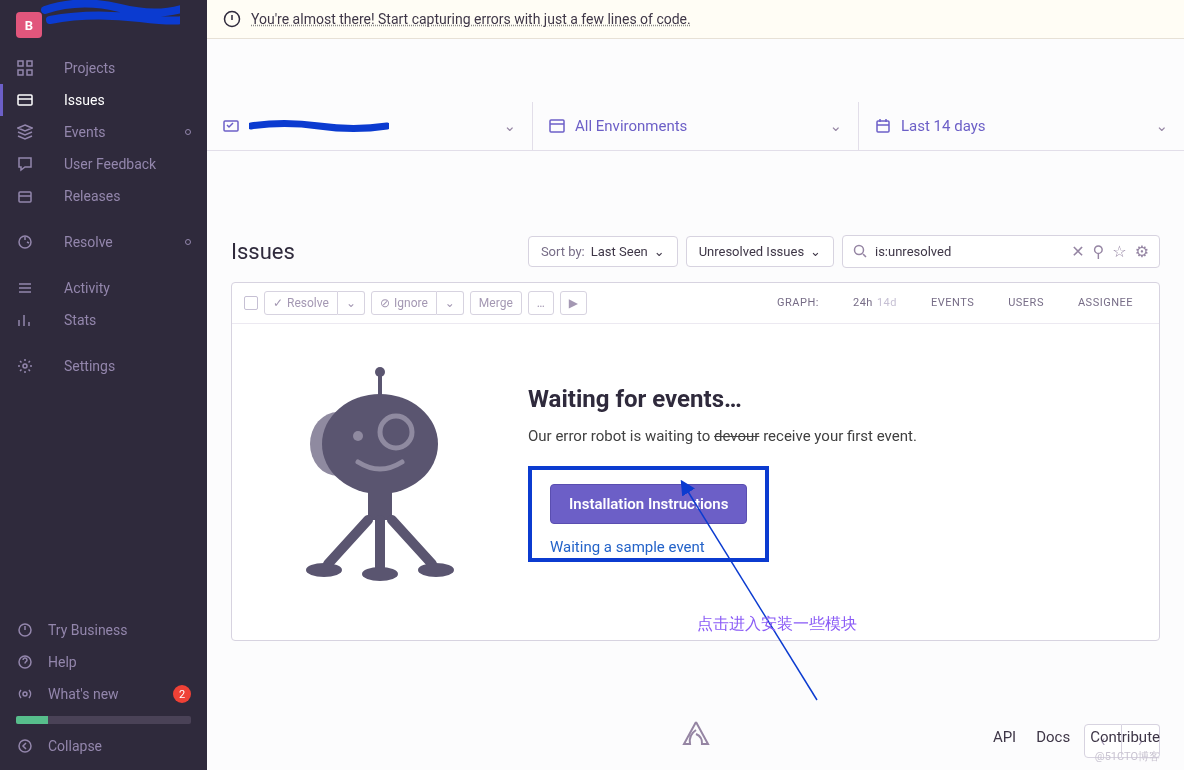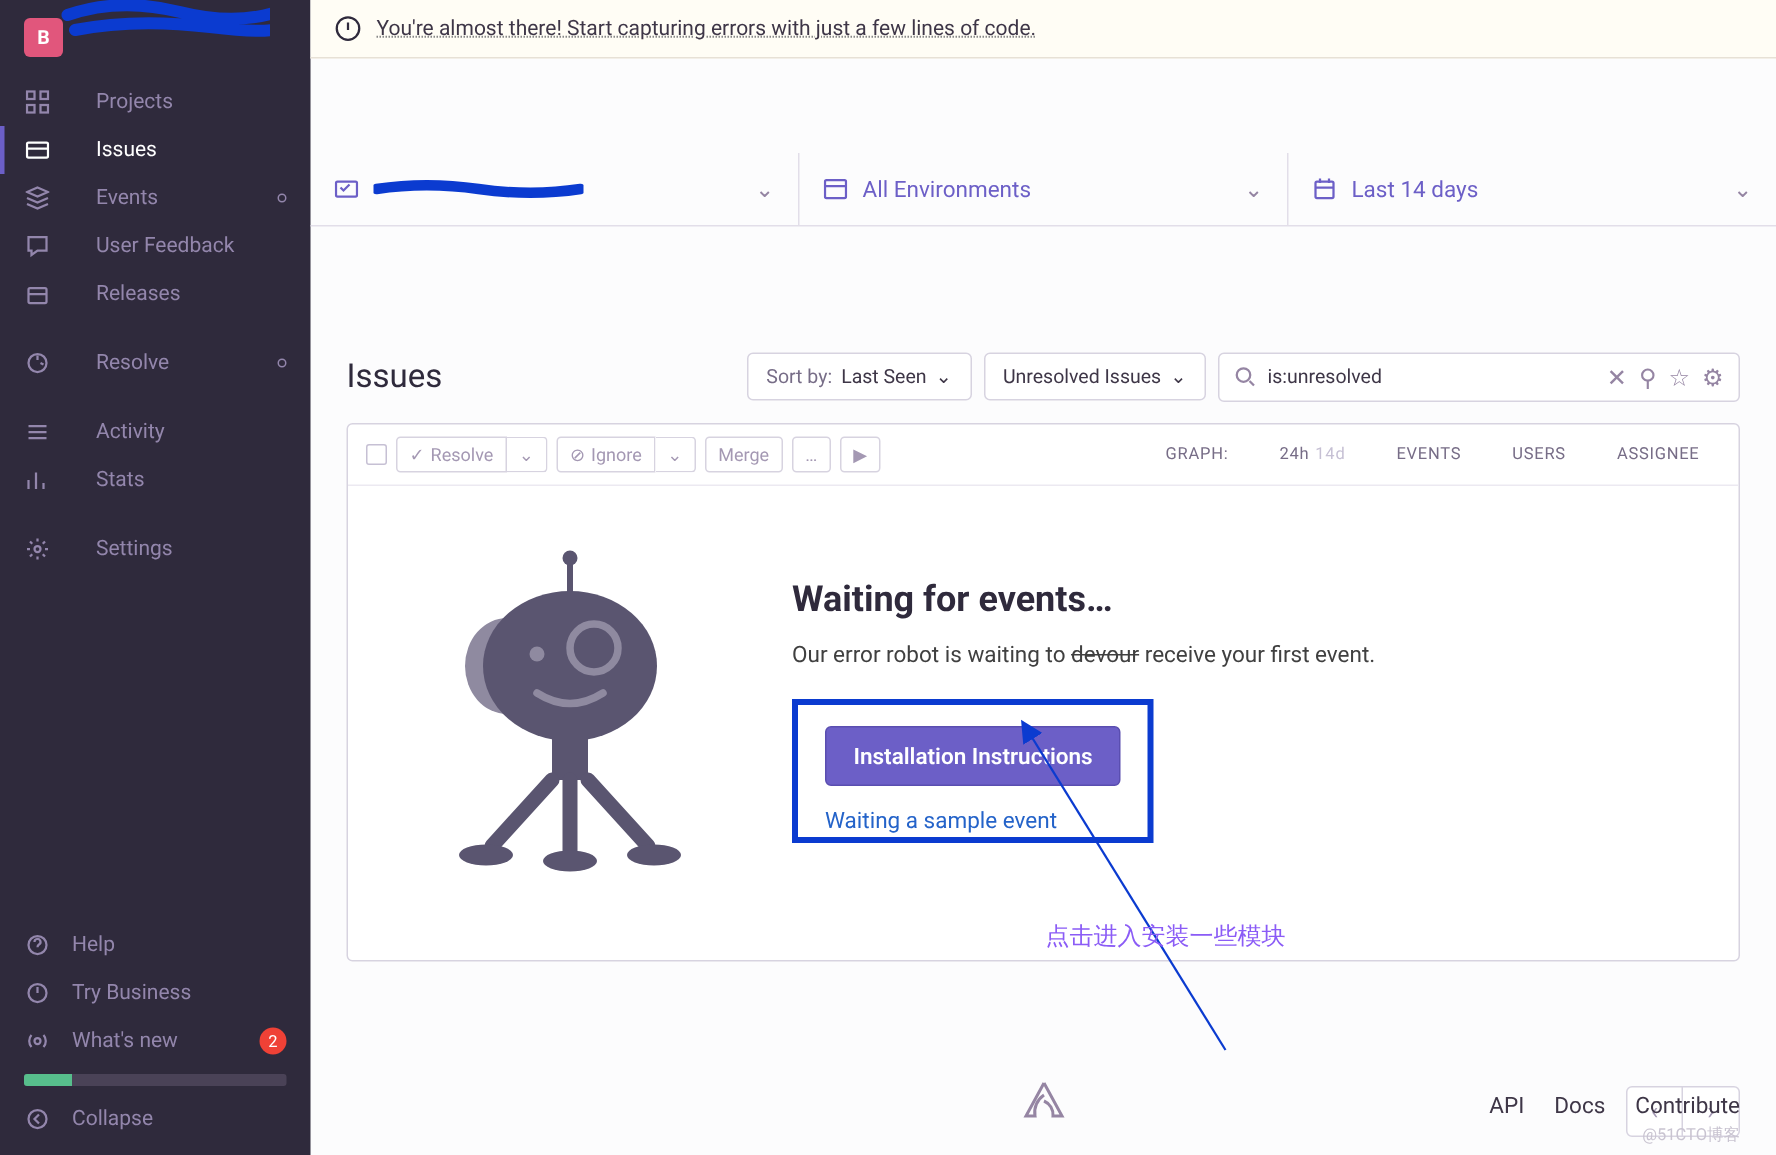--- a/index.html
+++ b/index.html
@@ -31,21 +31,21 @@
 .filter { flex: 1; display: flex; align-items: center; justify-content: center; gap: 10px; height: 48px; color: #6c5fc7; font-size: 15px; border-right: 1px solid #e2dee9; padding: 0 16px; cursor: pointer; }
 .filter:last-child { border-right: none; }
 .filter .chev { margin-left: auto; color: #9585a3; }
 .filter-scribble { width: 140px; height: 14px; }
 .content { padding: 20px 24px 8px; }
 .content-header { display: flex; align-items: center; justify-content: space-between; margin-bottom: 14px; }
 .page-title { font-size: 22px; color: #2f2a3c; font-weight: 400; }
 .header-controls { display: flex; gap: 8px; align-items: center; }
 .select-box { border: 1px solid #d7d3e0; border-radius: 4px; padding: 7px 12px; font-size: 13px; color: #3e3647; display: flex; align-items: center; gap: 6px; background: #fff; cursor: pointer; }
 .select-box .label { color: #776d87; }
-.search-box { border: 1px solid #d7d3e0; border-radius: 4px; padding: 6px 10px; display: flex; align-items: center; gap: 8px; background: #fff; width: 348px; }
+.search-box { border: 1px solid #d7d3e0; border-radius: 4px; padding: 6px 10px; display: flex; align-items: center; gap: 8px; background: #fff; width: 318px; }
 .search-box input { border: none; outline: none; flex: 1; font-size: 13px; color: #3e3647; }
 .search-icons { display: flex; gap: 8px; color: #9585a3; }
 .panel { border: 1px solid #d7d3e0; border-radius: 4px; background: #fff; }
 .panel-toolbar { display: flex; align-items: center; padding: 8px 12px; gap: 6px; border-bottom: 1px solid #ece9f1; font-size: 12px; color: #a498b3; }
 .tb-btn { border: 1px solid #d7d3e0; border-radius: 3px; padding: 4px 8px; display: flex; align-items: center; gap: 4px; background: #fff; font-size: 12px; color: #a498b3; cursor: pointer; }
 .tb-check { width: 14px; height: 14px; border: 1px solid #c6c0d4; border-radius: 2px; }
 .tb-group { display: flex; }
 .tb-group .tb-btn:first-child { border-radius: 3px 0 0 3px; }
 .tb-group .tb-btn:last-child { border-radius: 0 3px 3px 0; border-left: none; }
 .tb-spacer { flex: 1; }
@@ -165,33 +165,33 @@
           </svg>
         </span>
       <span>Settings</span>
     </div>
   </nav>
   <div class="sidebar-footer">
     <div class="footer-item">
       <span class="nav-icon">
           <svg width="16" height="16" viewBox="0 0 16 16" fill="none" stroke="currentColor" stroke-width="1.5">
             <circle cx="8" cy="8" r="6"></circle>
+            <path d="M8 4v4"></path>
+          </svg>
+        </span>
+      <span>Try Business</span>
+    </div>
+    <div class="footer-item">
+      <span class="nav-icon">
+          <svg width="16" height="16" viewBox="0 0 16 16" fill="none" stroke="currentColor" stroke-width="1.5">
+            <circle cx="8" cy="8" r="6"></circle>
             <path d="M6 6a2 2 0 113 1.7c-.6.4-1 .8-1 1.8M8 12h.01"></path>
           </svg>
         </span>
       <span>Help</span>
-    </div>
-    <div class="footer-item">
-      <span class="nav-icon">
-          <svg width="16" height="16" viewBox="0 0 16 16" fill="none" stroke="currentColor" stroke-width="1.5">
-            <circle cx="8" cy="8" r="6"></circle>
-            <path d="M8 4v4"></path>
-          </svg>
-        </span>
-      <span>Try Business</span>
     </div>
     <div class="footer-item">
       <span class="nav-icon">
           <svg width="16" height="16" viewBox="0 0 16 16" fill="none" stroke="currentColor" stroke-width="1.5">
             <circle cx="8" cy="8" r="2"></circle>
             <path d="M4 4a6 6 0 000 8M12 4a6 6 0 010 8"></path>
           </svg>
         </span>
       <span>What's new</span>
       <span class="badge-red">2</span>

